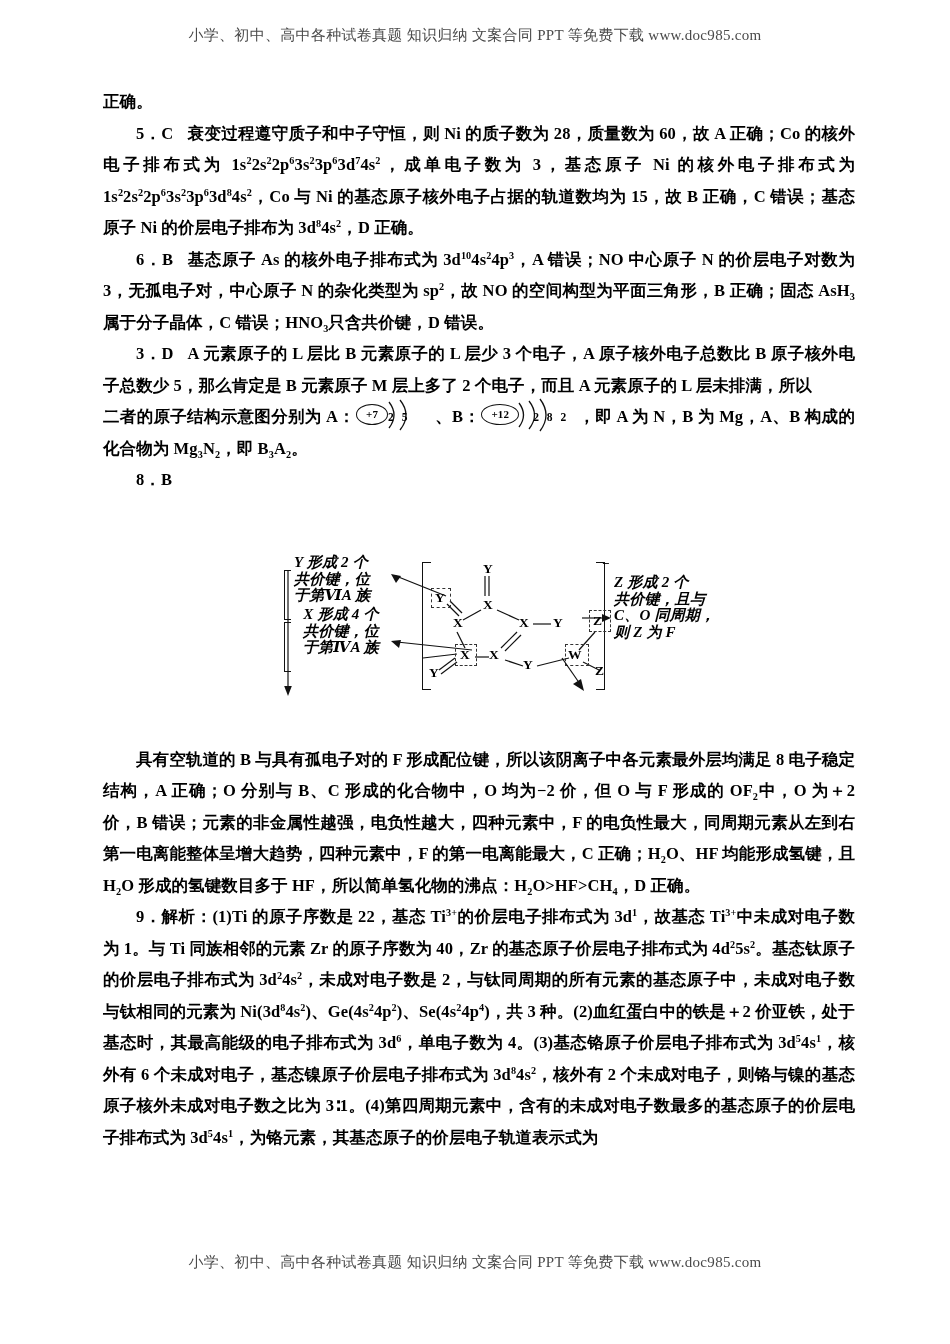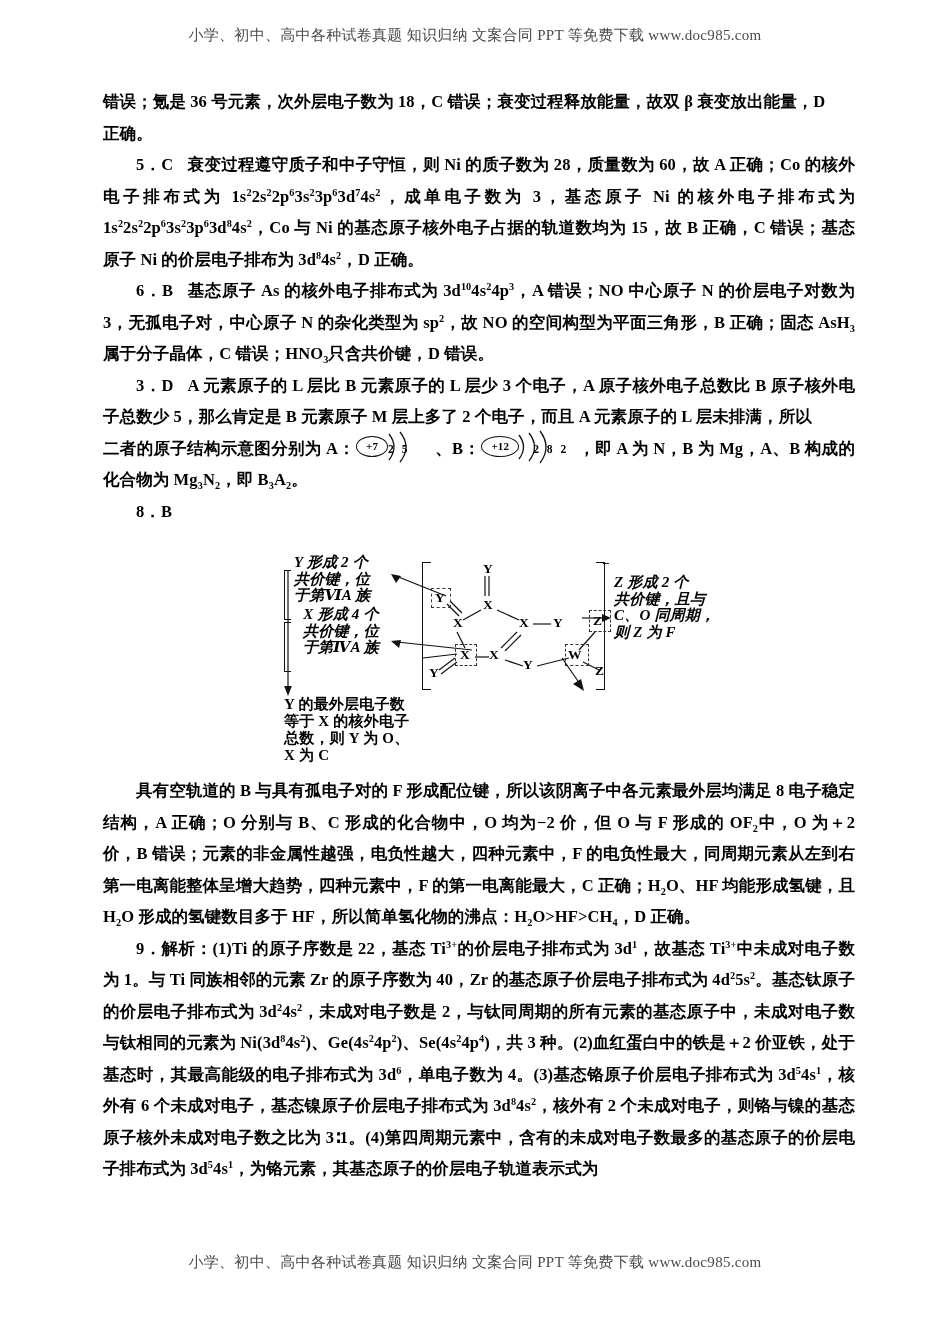--- a/index.html
+++ b/index.html
@@ -164,21 +164,20 @@
 </style>
 </head>
 <body>
 
 <div class="page">
 
   <div class="running-head">小学、初中、高中各种试卷真题 知识归纳 文案合同 PPT 等免费下载  www.doc985.com</div>
 
   <div class="body-col">
 
-    <p class="para"><span>错误；氪是 36 号元素，次外层电子数为 18，C 错误；衰变过程释放能量，故双 β 衰变放出能量，D</span></p>
     <p class="para"><span>正确。</span></p>
 
     <p class="para indent"><b>5．C</b><span class="gap"></span><span>衰变过程遵守质子和中子守恒，则 Ni 的质子数为 28，质量数为 60，故 A 正确；Co 的核外电子排布式为 1s</span><sup>2</sup><span>2s</span><sup>2</sup><span>2p</span><sup>6</sup><span>3s</span><sup>2</sup><span>3p</span><sup>6</sup><span>3d</span><sup>7</sup><span>4s</span><sup>2</sup><span>，成单电子数为 3，基态原子 Ni 的核外电子排布式为 1s</span><sup>2</sup><span>2s</span><sup>2</sup><span>2p</span><sup>6</sup><span>3s</span><sup>2</sup><span>3p</span><sup>6</sup><span>3d</span><sup>8</sup><span>4s</span><sup>2</sup><span>，Co 与 Ni 的基态原子核外电子占据的轨道数均为 15，故 B 正确，C 错误；基态原子 Ni 的价层电子排布为 3d</span><sup>8</sup><span>4s</span><sup>2</sup><span>，D 正确。</span></p>
 
     <p class="para indent"><b>6．B</b><span class="gap"></span><span>基态原子 As 的核外电子排布式为 3d</span><sup>10</sup><span>4s</span><sup>2</sup><span>4p</span><sup>3</sup><span>，A 错误；NO 中心原子 N 的价层电子对数为 3，无孤电子对，中心原子 N 的杂化类型为 sp</span><sup>2</sup><span>，故 NO 的空间构型为平面三角形，B 正确；固态 AsH</span><sub>3</sub><span>属于分子晶体，C 错误；HNO</span><sub>3</sub><span>只含共价键，D 错误。</span></p>
 
     <p class="para indent"><b>3．D</b><span class="gap"></span><span>A 元素原子的 L 层比 B 元素原子的 L 层少 3 个电子，A 原子核外电子总数比 B 原子核外电子总数少 5，那么肯定是 B 元素原子 M 层上多了 2 个电子，而且 A 元素原子的 L 层未排满，所以</span></p>
 
     <p class="para"><span>二者的原子结构示意图分别为 A：</span><span class="atom-inline"><span class="nucleus">+7</span><span class="arcs"><svg width="46" height="32" viewBox="0 0 46 32">
               <path d="M4 3 Q14 16 4 29" fill="none" stroke="#111" stroke-width="1.3"></path>
@@ -214,26 +213,20 @@
       <div>X 形成 4 个</div>
       <div>共价键，位</div>
       <div>于第ⅣA 族</div>
     </div>
 
     <svg style="position:absolute; left:8px; top:22px;" width="16" height="130">
       <line x1="8" y1="0" x2="8" y2="118" stroke="#111" stroke-width="1.2"></line>
       <polygon points="8,126 4.2,116 11.8,116" fill="#111"></polygon>
     </svg>
 
-    <div class="fig-note plain" style="left:12px; top:148px; width:140px; line-height:17px;">
-      <div>Y 的最外层电子数</div>
-      <div>等于 X 的核外电子</div>
-      <div>总数，则 Y 为 O、</div>
-      <div>X 为 C</div>
-    </div>
 
     <svg style="position:absolute; left:118px; top:26px;" width="60" height="24">
       <line x1="56" y1="22" x2="6" y2="2" stroke="#111" stroke-width="1.2"></line>
       <polygon points="1,0 11,2 6,9" fill="#111"></polygon>
     </svg>
     <svg style="position:absolute; left:118px; top:92px;" width="85" height="14">
       <line x1="82" y1="10" x2="7" y2="2" stroke="#111" stroke-width="1.2"></line>
       <polygon points="1,1 11,0 9,8" fill="#111"></polygon>
     </svg>
 

